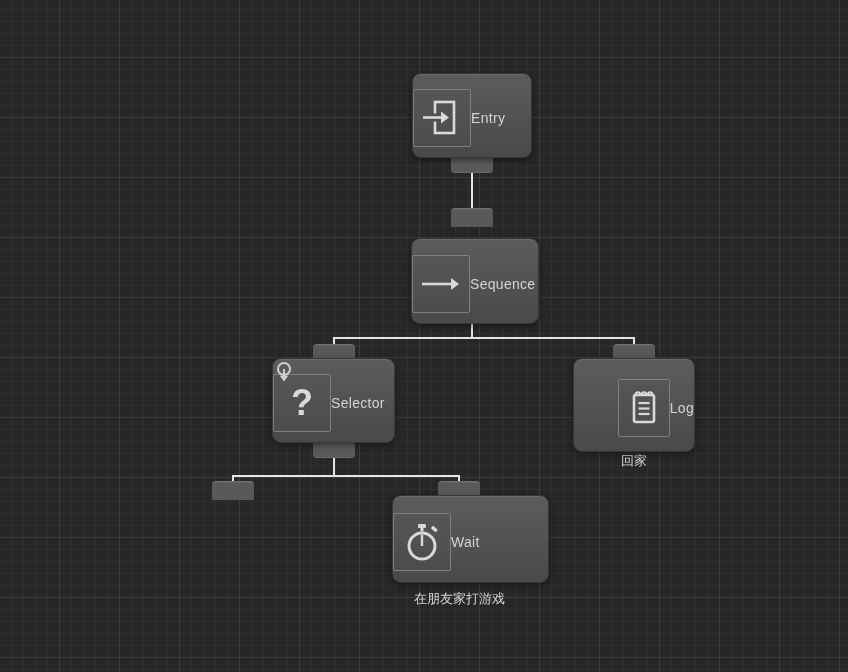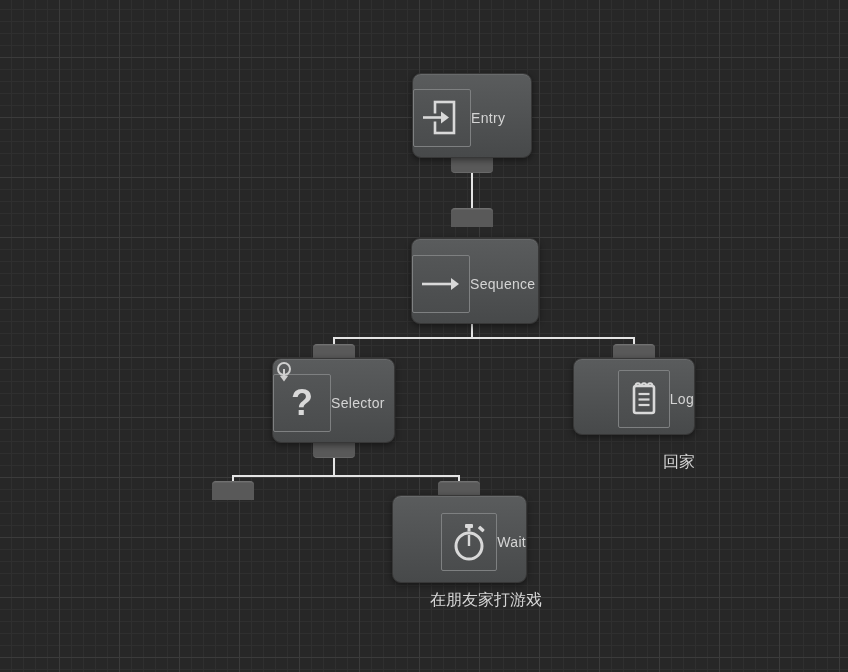--- a/index.html
+++ b/index.html
@@ -26,37 +26,37 @@
     border:1px solid #373737;
     box-shadow:inset 0 1px 0 rgba(255,255,255,.09),0 2px 6px rgba(0,0,0,.45);
     display:flex;align-items:center;box-sizing:border-box;
   }
   .iconbox{
     width:56px;height:56px;margin-top:5px;border:1px solid #7e8081;border-radius:2px;
     background:linear-gradient(180deg,#545657 0%,#4a4c4d 100%);
     display:flex;align-items:center;justify-content:center;
   }
   .nlabel{font-size:14px;color:#d4d4d4;margin-top:5px;letter-spacing:.3px;}
-  .comment{position:absolute;z-index:1;font-size:16px;color:#d6d6d6;text-align:right;}
+  .comment{position:absolute;z-index:1;font-size:13px;color:#d6d6d6;text-align:center;}
   .badge{position:absolute;z-index:4;}
 
   #node-entry{left:412px;top:73px;width:120px;height:85px;}
   #tab-entry-b{left:451px;top:154px;}
   #node-sequence{left:411px;top:238px;width:128px;height:86px;align-items:center;}
   #tab-seq-t{left:451px;top:208px;}
   #tab-seq-b{left:451px;top:304px;}
   #node-selector{left:272px;top:358px;width:123px;height:85px;}
   #tab-sel-t{left:313px;top:344px;}
   #tab-sel-b{left:313px;top:439px;}
   #badge-selector{left:274px;top:361px;width:20px;height:22px;}
-  #node-log{left:573px;top:358px;width:122px;height:77px;padding-left:44px;}
+  #node-log{left:573px;top:358px;width:122px;height:94px;padding-left:44px;}
   #tab-log-t{left:613px;top:344px;}
   #node-iskeydown{left:118px;top:495px;width:230px;height:88px;}
   #tab-ikd-t{left:212px;top:481px;}
-  #node-wait{left:392px;top:495px;width:135px;height:88px;padding-left:48px;}
+  #node-wait{left:392px;top:495px;width:157px;height:88px;}
   #tab-wait-t{left:438px;top:481px;}
   #comment-log{left:573px;top:452px;width:122px;}
   #comment-iskeydown{left:103px;top:589px;width:260px;}
   #comment-wait{left:377px;top:590px;width:165px;}
 </style>
 </head>
 <body>
 
 <div class="canvas">
 

